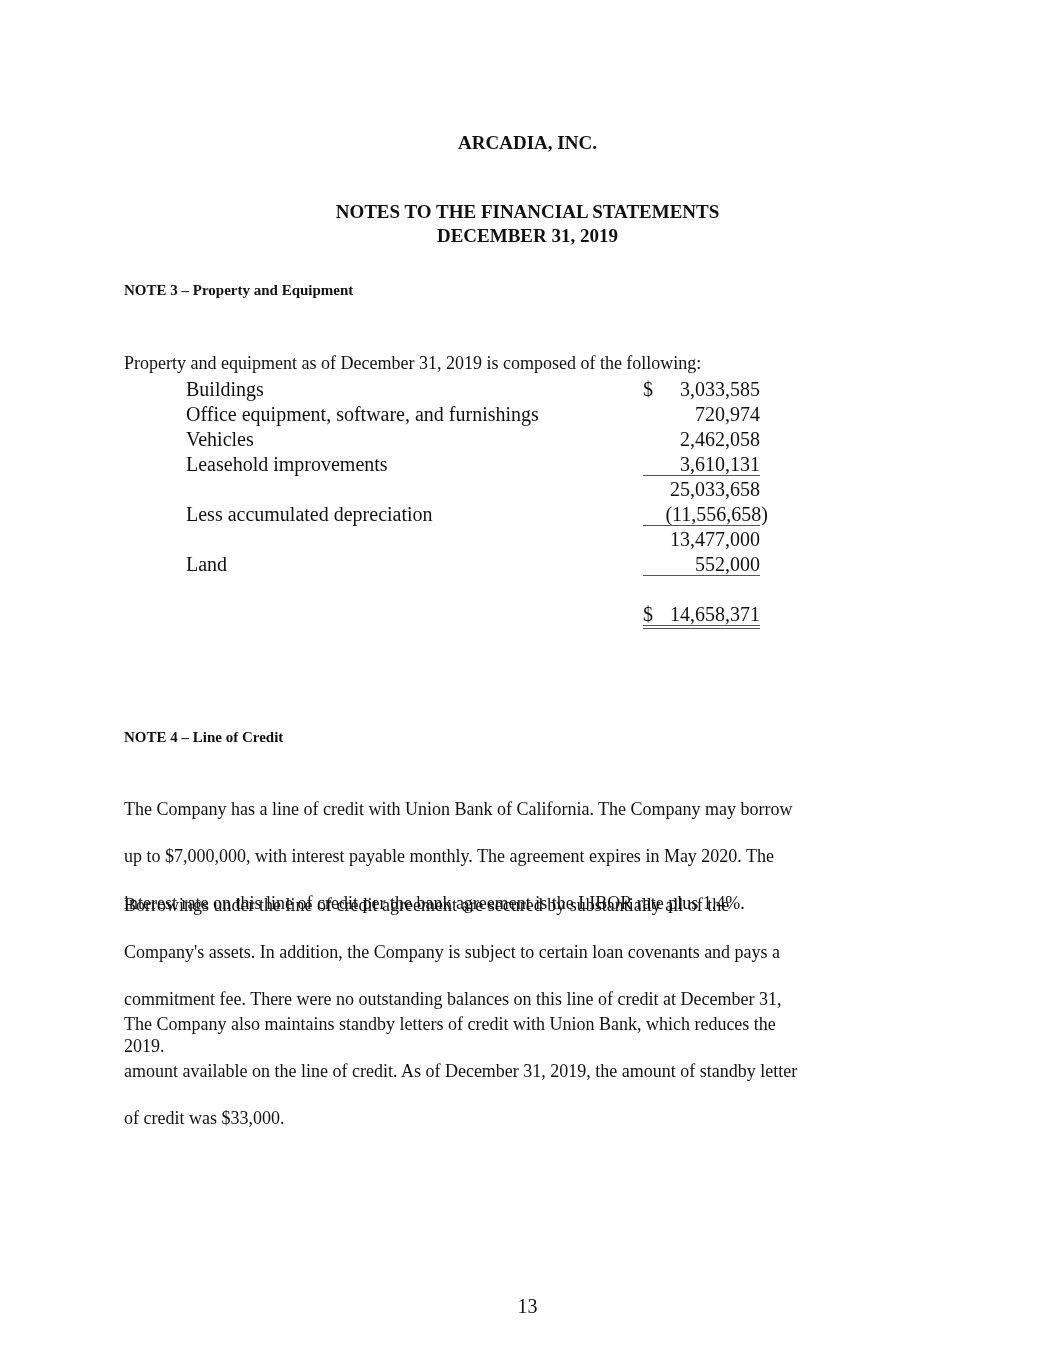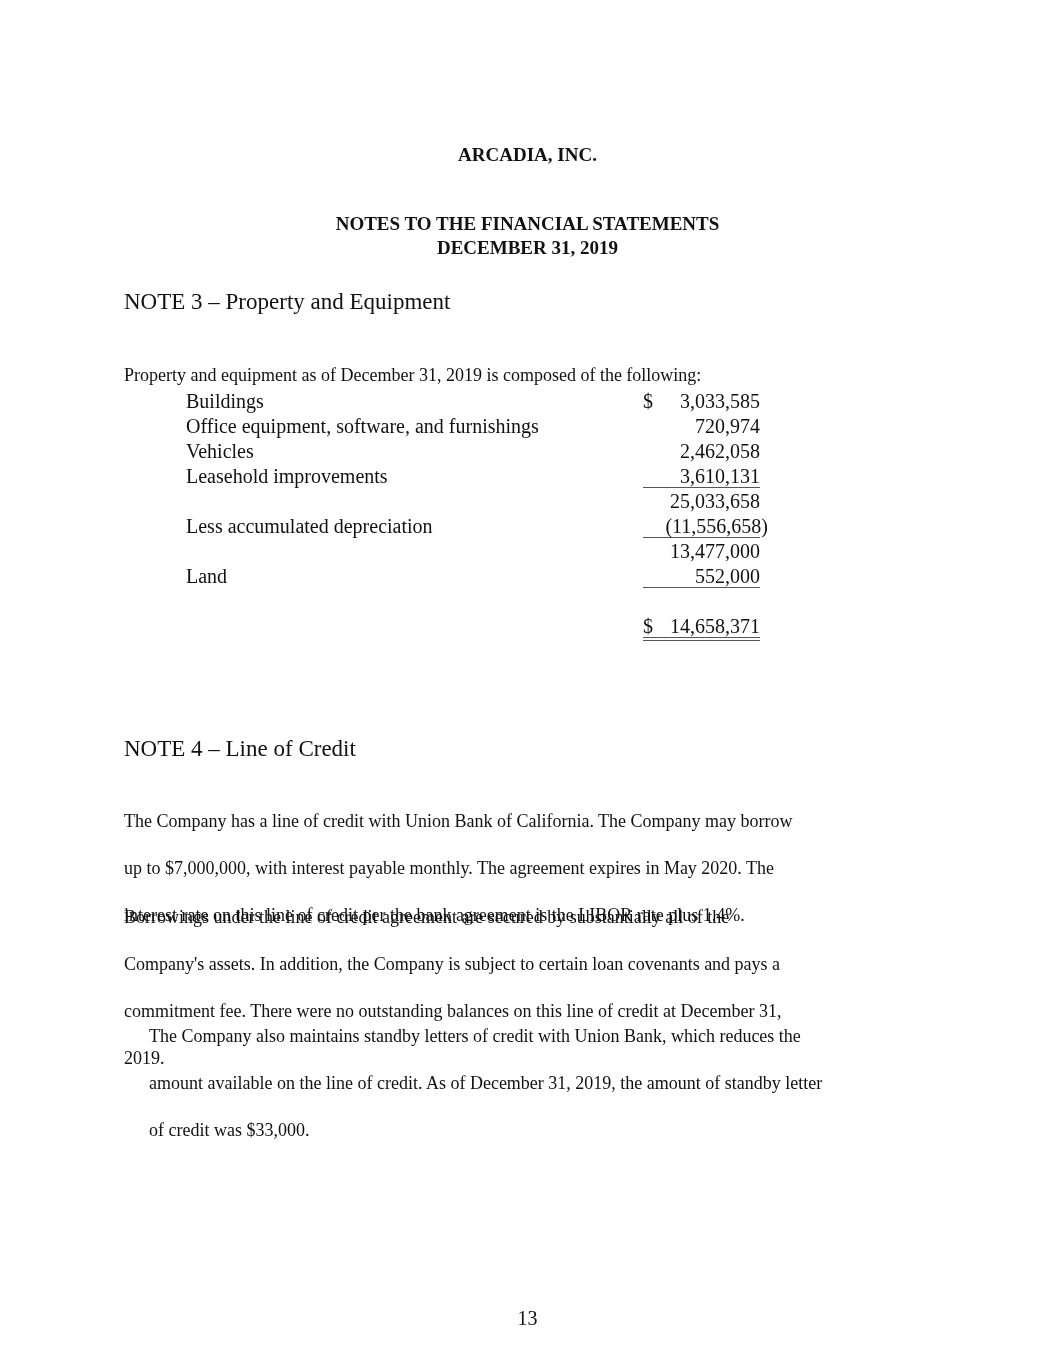--- a/index.html
+++ b/index.html
@@ -11,40 +11,40 @@
       width: 1055px;
       height: 1365px;
       position: relative;
       overflow: hidden;
       font-family: "Liberation Serif", "DejaVu Serif", serif;
       color: #111111;
       font-size: 20px;
     }
     .page {
       position: absolute;
-      left: 0; top: 16px;
+      left: 0; top: 4px;
       width: 1055px;
       height: 992px;
     }
     .center-head {
       position: absolute;
       left: 0;
       width: 1055px;
       text-align: center;
       font-weight: bold;
       font-size: 19px;
       line-height: 24px;
     }
     .company { top: 127px; }
     .subtitle { top: 176px; margin-top: 20px; }
     .note-heading {
       position: absolute;
       left: 124px;
-      font-weight: normal;
-      font-size: 23px;
+      font-weight: bold;
+      font-size: 15px;
       line-height: 24px;
     }
     .para {
       position: absolute;
       left: 124px;
       width: 820px;
       font-size: 18px;
       line-height: 23.6px;
       white-space: pre-line;
     }
@@ -168,20 +168,20 @@
     <span class="line">interest rate on this line of credit per the bank agreement is the LIBOR rate plus 1.4%.</span>
   </div>
 
   <div class="para" style="top:866px;">
     <span class="line">Borrowings under the line of credit agreement are secured by substantially all of the</span>
     <span class="line">Company's assets.  In addition, the Company is subject to certain loan covenants and pays a</span>
     <span class="line">commitment fee.  There were no outstanding balances on this line of credit at December 31,</span>
     <span class="line">2019.</span>
   </div>
 
-  <div class="para" style="top:985px;margin-left:25px;">
+  <div class="para" style="top:985px;">
     <span class="line">The Company also maintains standby letters of credit with Union Bank, which reduces the</span>
     <span class="line">amount available on the line of credit.  As of December 31, 2019, the amount of standby letter</span>
     <span class="line">of credit was $33,000.</span>
   </div>
 
   <div class="page-number">13</div>
 </div>
 
 </body></html>

